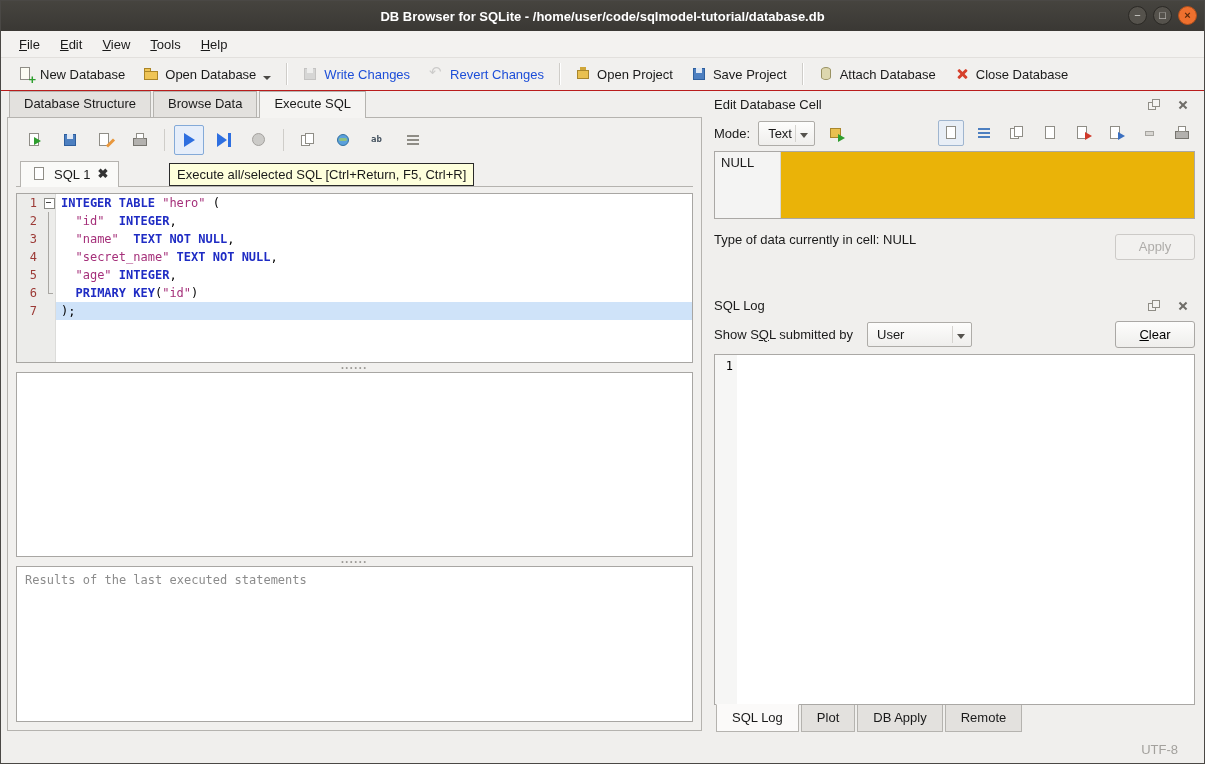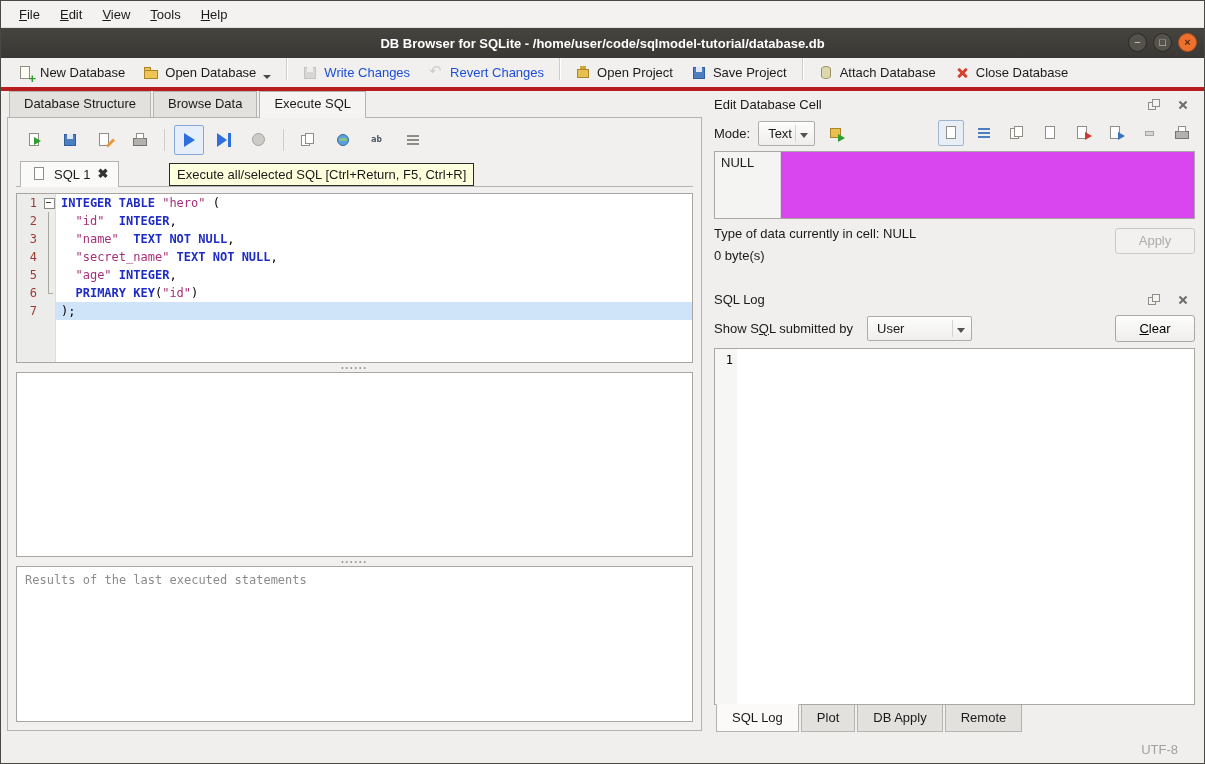--- a/index.html
+++ b/index.html
@@ -14,21 +14,21 @@
   #win-buttons{position:absolute;right:7px;top:5px;display:flex;gap:6px}
   .win-btn{width:19px;height:19px;border-radius:50%;background:#55524c;border:1px solid #2b2925;color:#d8d6d2;
            font-size:11px;line-height:17px;text-align:center;cursor:default}
   .win-btn.close{background:#ee702e;border-color:#b5511c;color:#5c2a0b;font-weight:bold}
 
   
   #menubar{height:27px;display:flex;align-items:center;padding-left:8px;background:#f3f2f0;border-bottom:1px solid #e2e0dd}
   .menu-item{padding:4px 10px;cursor:default}
 
   
-  #toolbar{height:33px;display:flex;padding:0 8px;background:#f1f0ee;border-bottom:4px solid #b91c1c}
+  #toolbar{height:33px;display:flex;align-items:center;padding:0 8px;background:#f1f0ee;border-bottom:1px solid #b91c1c}
   .tb-btn{display:flex;align-items:center;gap:6px;padding:5px 9px;border-radius:3px;white-space:nowrap}
   .tb-btn.disabled{color:#1d4ed8}
   .tb-btn.disabled .ic{opacity:.4;filter:grayscale(1)}
   .tb-sep{width:1px;height:22px;background:#cfcdc9;margin:0 6px;box-shadow:1px 0 0 #fff}
   .tb-caret{width:0;height:0;border-left:4px solid transparent;border-right:4px solid transparent;border-top:4px solid #4a4845;margin:8px 0 0 1px}
 
   
   .ic{position:relative;display:inline-block;width:16px;height:16px;flex:none}
   .ic::before,.ic::after{content:"";position:absolute;box-sizing:border-box}
   .ic-newdb::before{left:2px;top:1px;width:10px;height:13px;background:#fdfdf4;border:1px solid #8f8d86}
@@ -127,58 +127,58 @@
   .dock-icons .ic{width:15px;height:15px}
   #mode-row{display:flex;align-items:center;gap:8px;height:36px}
   .combo{position:relative;display:inline-flex;align-items:center;height:25px;padding:0 24px 0 9px;background:linear-gradient(#fdfdfc,#efeeec);border:1px solid #aeaca8;border-radius:2px}
   .combo::before{content:"";position:absolute;right:18px;top:3px;bottom:3px;width:1px;background:#d5d3cf}
   .combo::after{content:"";position:absolute;right:6px;top:11px;border-left:4px solid transparent;border-right:4px solid transparent;border-top:5px solid #55534e}
   #mode-combo{width:57px}
   #user-combo{width:105px}
   .iconbtn{width:26px;height:26px;display:flex;align-items:center;justify-content:center;border:1px solid transparent;border-radius:2px}
   .iconbtn.pressed{border:1px solid #9fb5cf;background:#e8eef6}
   #cell-icons{display:flex;gap:7px;align-items:center;margin-left:auto}
-  #null-box{height:68px;border:1px solid #aaa8a5;background:#d946ef;display:flex}
+  #null-box{height:68px;border:1px solid #aaa8a5;background:#eab308;display:flex}
   #null-gutter{width:66px;background:#f4f4f3;border-right:1px solid #d8d8d6;padding:3px 0 0 6px}
-  #cell-info{position:relative;margin-top:7px;height:56px}
+  #cell-info{position:relative;margin-top:13px;height:56px}
   #cell-info .line2{margin-top:7px}
   #apply-btn{position:absolute;right:0;top:2px;width:80px;height:26px;background:#f2f1ef;border:1px solid #ccac c7;border:1px solid #cccac7;color:#aeaca9;border-radius:3px;text-align:center;line-height:24px}
   #log-header{margin-top:6px}
   #log-controls{display:flex;align-items:center;gap:14px;height:37px}
   #clear-btn{margin-left:auto;width:80px;height:27px;background:linear-gradient(#fdfdfc,#efeeec);border:1px solid #aaa8a5;border-radius:3px;text-align:center;line-height:25px;color:#000}
   #log-box{flex:1;margin-top:1px;background:#fff;border:1px solid #aaa8a5;display:flex;font:12px/18px "DejaVu Sans Mono",monospace}
   #log-gutter{width:22px;background:#f6f6f5;text-align:right;padding:2px 4px 0 0;color:#000}
   #log-tabs{height:30px;display:flex;align-items:flex-start;padding-left:2px}
   .stab{padding:5px 15px 6px;background:#e3e1de;border:1px solid #b5b3af;border-top:none;margin-right:2px}
   .stab.active{background:#fbfaf9;margin-top:-1px;border-top:1px solid #fbfaf9}
 
   
   #statusbar{position:absolute;left:0;right:0;bottom:0;height:28px;display:flex;align-items:center;justify-content:flex-end;padding-right:26px;color:#a3a19d}
 </style>
 </head>
 <body>
 
 <div id="window">
 
+  <div id="titlebar">
+    <span class="title">DB Browser for SQLite - /home/user/code/sqlmodel-tutorial/database.db</span>
+    <div id="win-buttons">
+      <div class="win-btn">−</div>
+      <div class="win-btn">□</div>
+      <div class="win-btn close">×</div>
+    </div>
+  </div>
+
   <div id="menubar">
       <div class="menu-item"><u>F</u>ile</div>
       <div class="menu-item"><u>E</u>dit</div>
       <div class="menu-item"><u>V</u>iew</div>
       <div class="menu-item"><u>T</u>ools</div>
       <div class="menu-item"><u>H</u>elp</div>
     </div>
-
-  <div id="titlebar">
-    <span class="title">DB Browser for SQLite - /home/user/code/sqlmodel-tutorial/database.db</span>
-    <div id="win-buttons">
-      <div class="win-btn">−</div>
-      <div class="win-btn">□</div>
-      <div class="win-btn close">×</div>
-    </div>
-  </div>
 
   <div id="toolbar">
       <div class="tb-btn">
         <span class="ic ic-newdb"></span>
         <span class="tb-label">New Database</span>
       </div>
       <div class="tb-btn">
         <span class="ic ic-opendb"></span>
         <span class="tb-label">Open Database</span>
         <span class="tb-caret"></span>
@@ -364,21 +364,20 @@
         </div>
     </div>
     <div id="null-box">
       <div id="null-gutter">
         <span>NULL</span>
       </div>
       <div style="flex:1"></div>
     </div>
     <div id="cell-info">
       <div>Type of data currently in cell: NULL</div>
-      <div class="line2">0 byte(s)</div>
       <div id="apply-btn">Apply</div>
     </div>
     <div class="dock-header" id="log-header">
       <span class="dock-title">SQL Log</span>
       <span class="dock-icons" id="dock2-icons">
           <span class="iconbtn">
             <span class="ic ic-undock"></span>
           </span>
           <span class="iconbtn">
             <span class="ic ic-close-x"></span>

